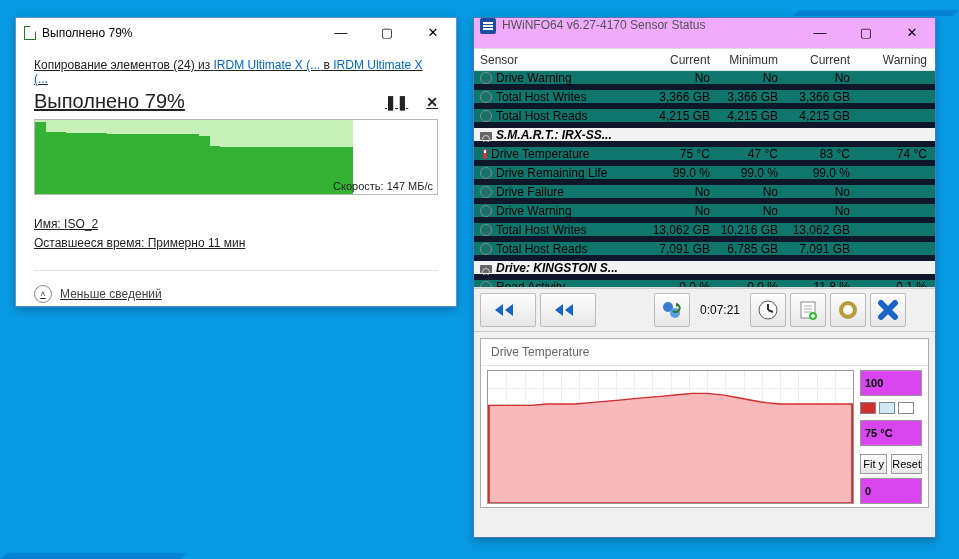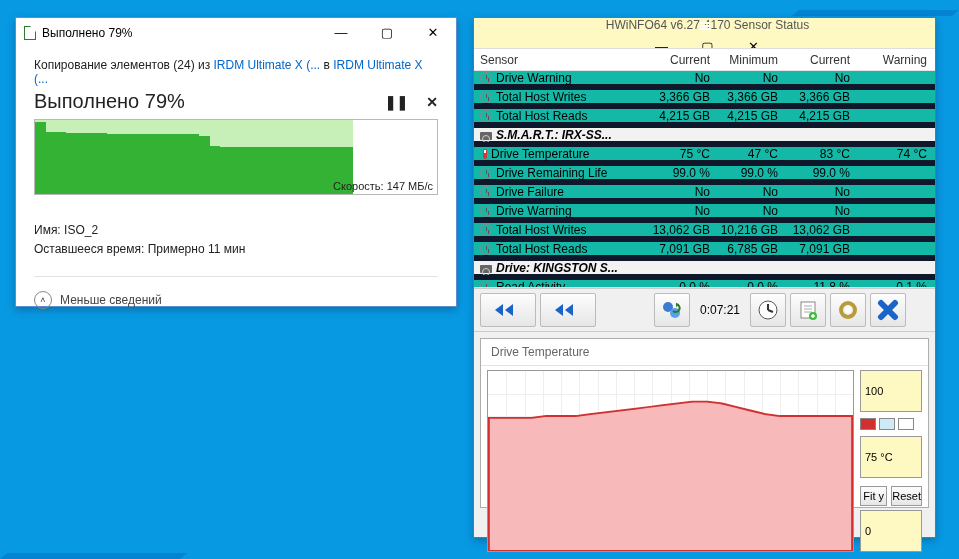--- a/index.html
+++ b/index.html
@@ -10,41 +10,41 @@
 
 
 .copywin { position: absolute; left: 15px; top: 17px; width: 442px; height: 290px; background: #fff; border: 1px solid #5a8fd0; box-shadow: 0 3px 8px rgba(0,0,0,.25); }
 .copy-titlebar { height: 30px; display: flex; align-items: center; padding: 0 0 0 8px; font-size: 12px; }
 .copy-titlebar .doc-icon { width: 12px; height: 14px; border: 1px solid #2a7a2a; background: #fff; position: relative; margin-right: 6px; }
 .copy-titlebar .doc-icon::after { content: ""; position: absolute; right: -1px; top: -1px; border: 3px solid transparent; border-right-color: #fff; border-top-color: #fff; }
 .copy-titlebar .ttl { flex: 1; }
 .winctrl { display: flex; }
 .winctrl button { width: 46px; height: 30px; background: none; border: none; font-size: 13px; line-height: 30px; text-align: center; cursor: pointer; font-family: inherit; }
 
-.copy-body { padding: 10px 18px 0 18px; font-size: 12px; color: #222; }
+.copy-body { padding: 10px 18px 0 18px; font-size: 12px; color: #222; text-decoration: underline; }
 .copy-src { margin-bottom: 4px; }
 .copy-src a { color: #0066cc; text-decoration: none; }
 .copy-prog { font-size: 20px; font-weight: 400; margin-bottom: 6px; display: flex; align-items: center; }
 .copy-prog .ctrl { margin-left: auto; display: flex; gap: 18px; font-size: 14px; font-weight: bold; }
 .copy-prog .ctrl span { cursor: pointer; }
 .chart-wrap { border: 1px solid #b8b8b8; height: 76px; position: relative; overflow: hidden; background: #fff; }
 .chart-fill { position: absolute; left: 0; top: 0; bottom: 0; width: 79%; background: #c7f0b8; }
 .chart-line { position: absolute; left: 0; right: 0; background: #1ea31e; }
 .spd-label { position: absolute; right: 4px; bottom: 2px; font-size: 11px; background: rgba(255,255,255,0); }
-.copy-info { margin-top: 26px; line-height: 1.55; }
+.copy-info { margin-top: 20px; line-height: 1.55; }
 .fewer { margin-top: 18px; padding-top: 14px; border-top: 1px solid #e3e3e3; display: flex; align-items: center; gap: 8px; color: #444; cursor: pointer; }
 .fewer .circ { width: 18px; height: 18px; border: 1px solid #888; border-radius: 50%; display: flex; align-items: center; justify-content: center; font-size: 9px; line-height: 1; }
 
 
 .hwwin { position: absolute; left: 473px; top: 17px; width: 463px; height: 521px; background: #f0f0f0; border: 1px solid #4a7ab8; box-shadow: 0 3px 8px rgba(0,0,0,.25); display: flex; flex-direction: column; }
-.hw-titlebar { height: 30px; background: #fef9c3; display: flex; align-items: center; padding-left: 6px; font-size: 12px; color: #555; flex-direction: column; }
+.hw-titlebar { height: 30px; background: #f0abfc; display: flex; padding-left: 6px; font-size: 12px; color: #555; }
 .hw-icon { width: 16px; height: 16px; background: #1a4ea0; border-radius: 2px; margin-right: 6px; position: relative; }
 .hw-icon::after { content: ""; position: absolute; left: 3px; right: 3px; top: 4px; height: 2px; background: #fff; box-shadow: 0 3px 0 #fff, 0 6px 0 #fff; }
 .hw-titlebar .ttl { flex: 1; }
-.hw-table { background: #14b8a6; border-top: 1px solid #ddd; border-bottom: 1px solid #ddd; height: 240px; overflow: hidden; font-size: 12px; }
+.hw-table { background: #0f766e; border-top: 1px solid #ddd; border-bottom: 1px solid #ddd; height: 240px; overflow: hidden; font-size: 12px; }
 .hw-head, .hw-row { display: grid; grid-template-columns: 170px 66px 68px 72px 1fr; align-items: center; height: 19px; padding-right: 8px; }
 .hw-head { height: 22px; background: #fff; border-bottom: 1px solid #e5e5e5; color: #333; }
 .hw-head div:first-child { padding-left: 6px; }
 .hw-head div:not(:first-child) { text-align: right; }
 .hw-row { border-bottom: 6px solid #0f172a; }
 .hw-row .name { display: flex; align-items: center; gap: 4px; padding-left: 6px; white-space: nowrap; overflow: hidden; }
 .hw-row .val { text-align: right; font-family: Arial, sans-serif; }
 .hw-group { background: #f2f2f2; font-weight: bold; font-style: italic; }
 .hw-group .name { padding-left: 6px; }
 .rico { width: 12px; height: 12px; display: inline-block; position: relative; }
@@ -61,21 +61,21 @@
 .tb-sep { width: 50px; }
 .tb-time { font-size: 12px; margin: 0 6px; }
 
 
 .dt-panel { margin: 6px; border: 1px solid #adadad; background: #fff; height: 170px; display: flex; flex-direction: column; }
 .dt-title { font-size: 12px; color: #666; padding: 6px 10px; border-bottom: 1px solid #e3e3e3; }
 .dt-body { flex: 1; display: flex; padding: 4px 6px 6px 6px; gap: 6px; }
 .dt-graph { flex: 1; border: 1px solid #999; position: relative; background: #fff; overflow: hidden; }
 .dt-grid-v, .dt-grid-h { position: absolute; background: #eee; }
 .dt-side { width: 62px; display: flex; flex-direction: column; gap: 4px; font-size: 11px; }
-.dt-box { border: 1px solid #999; background: #fef9c3; padding: 20px 4px; height: 20px; display: flex; align-items: center; }
+.dt-box { border: 1px solid #999; background: #d946ef; padding: 12px 4px; height: 20px; display: flex; align-items: center; font-weight: bold; }
 .dt-swatch-row { display: flex; gap: 3px; padding: 2px 0; }
 .dt-sw { width: 16px; height: 12px; border: 1px solid #888; }
 .dt-btns { display: flex; gap: 4px; }
 .dt-btns button { flex: 1; height: 20px; font-size: 11px; border: 1px solid #999; background: linear-gradient(#fdfdfd,#e6e6e6); cursor: pointer; }
 </style>
 </head>
 <body>
 
 <div class="wallpaper-line wl1"></div>
 <div class="wallpaper-line wl2"></div>

